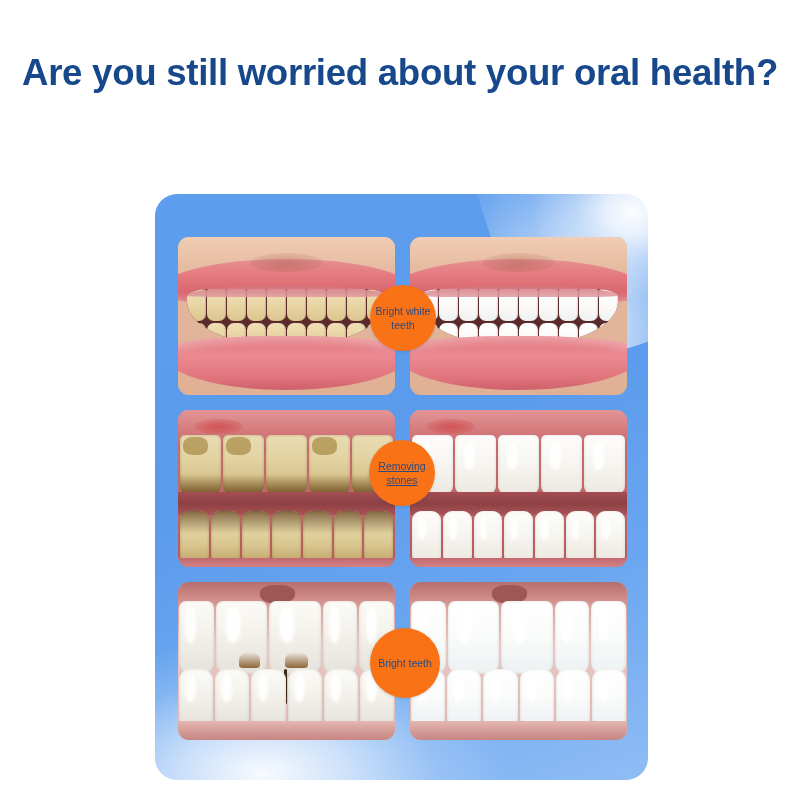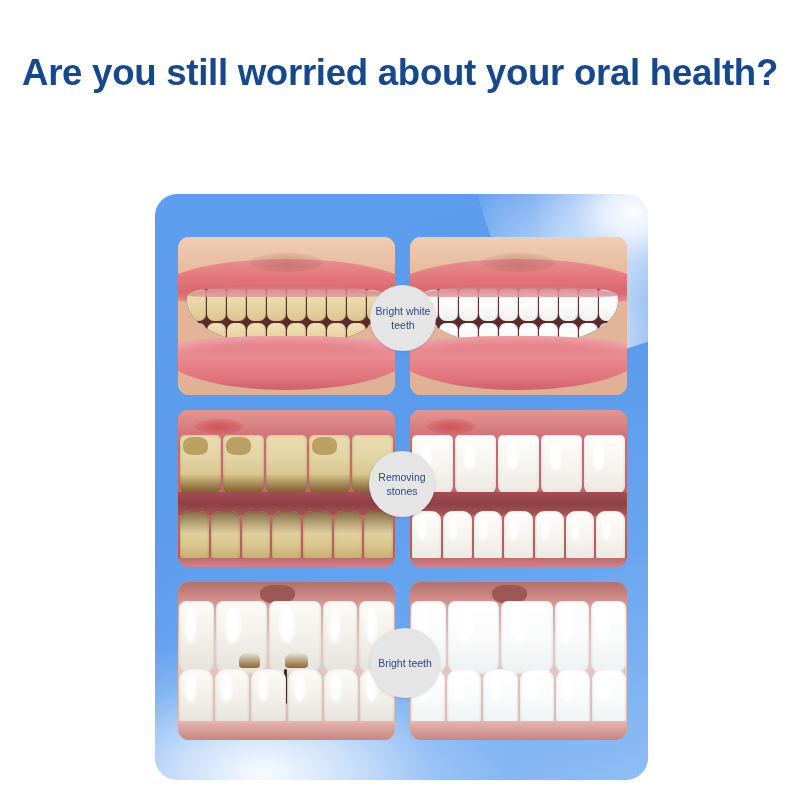--- a/index.html
+++ b/index.html
@@ -305,36 +305,36 @@
   .bright .ft {
     background: linear-gradient(180deg, #ffffff 0%, #fafbfb 48%, #edf1f2 100%);
   }
 
   
   .badge {
     position: absolute;
     width: 66px;
     height: 66px;
     border-radius: 50%;
-    background: #e5e5e5;
+    background: #f97316;
     display: flex;
     align-items: center;
     justify-content: center;
     text-align: center;
     color: #2b4a7d;
     font-size: 10.5px;
     line-height: 1.38;
     font-family: "Liberation Sans", sans-serif;
     box-shadow: 0 1px 3px rgba(30,60,110,0.18);
     z-index: 5;
     padding: 0 4px;
     box-sizing: border-box;
   }
   .badge-1 { left: 370px; top: 285px; }
-  .badge-2 { left: 369px; top: 451px; }
+  .badge-2 { left: 369px; top: 440px; text-decoration: underline; }
   .badge-3 { left: 370px; top: 628px; width: 70px; height: 70px; }
 </style>
 </head>
 <body>
 
 <div class="headline">Are you still worried about your oral health?</div>
 
 <div class="panel">
   <div class="panel-glow-streak"></div>
 

